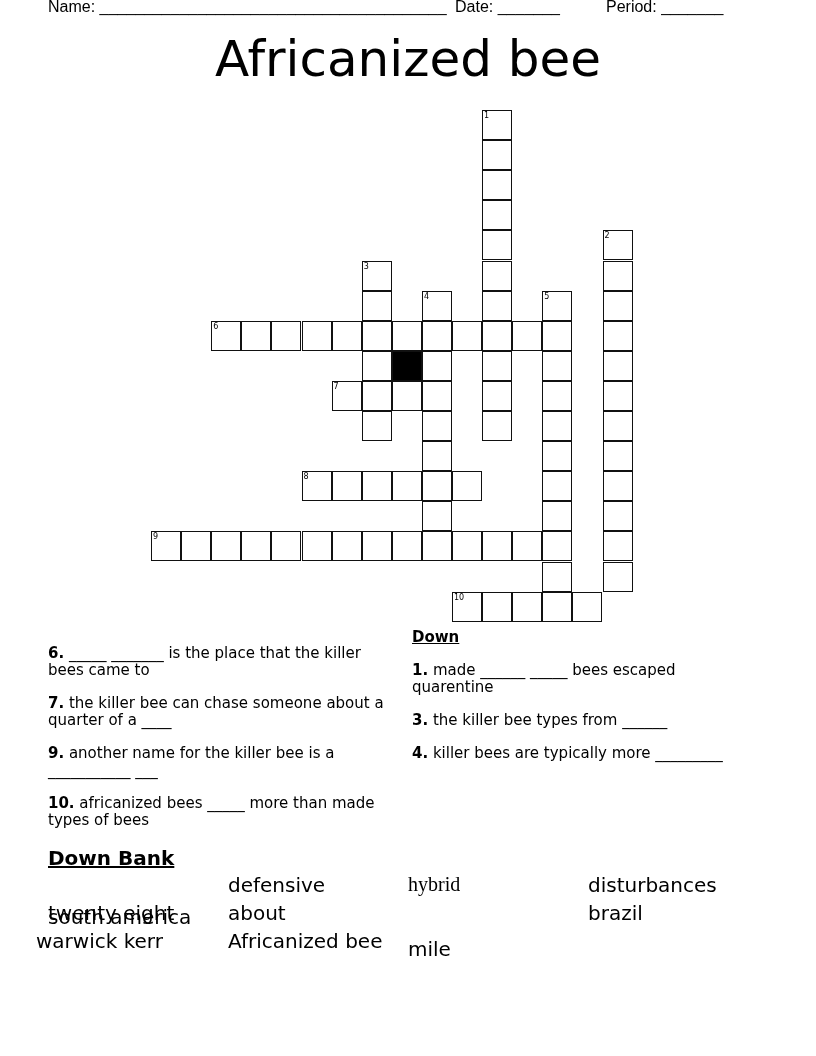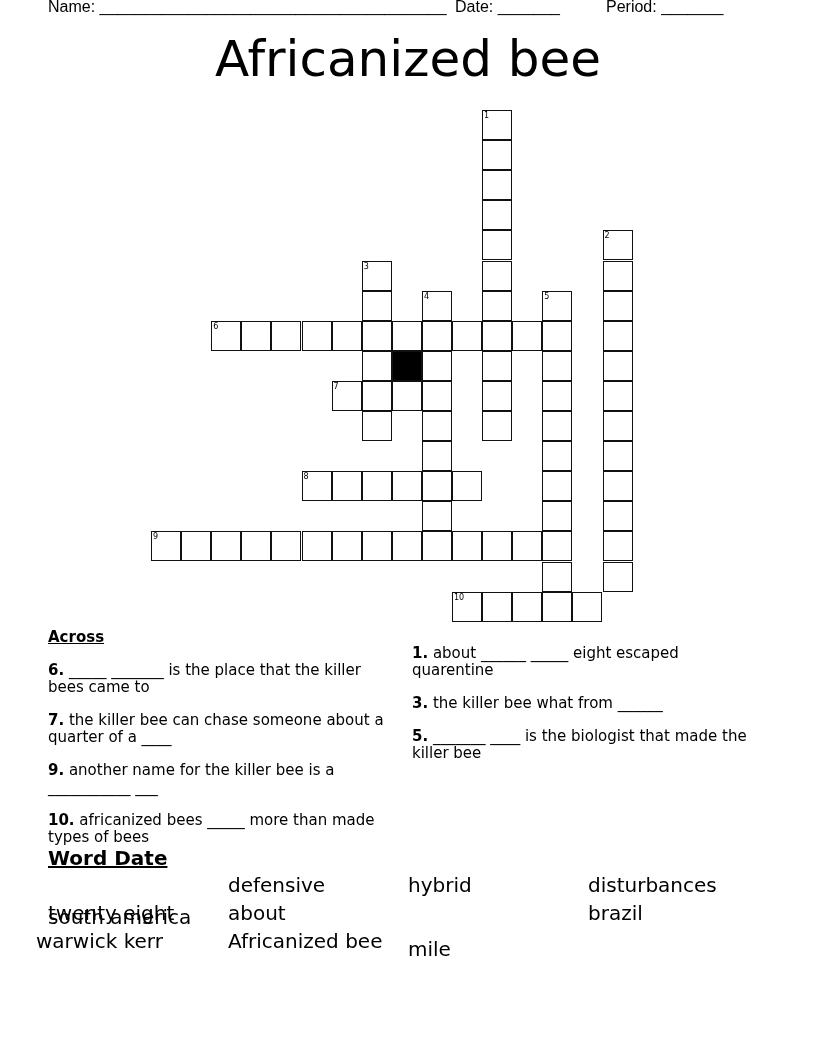--- a/index.html
+++ b/index.html
@@ -127,42 +127,42 @@
     <div class="cell" style="left: 301px; top: 481.6px;">
       <span class="num">10</span>
     </div>
     <div class="cell" style="left: 331.1px; top: 481.6px;"></div>
     <div class="cell" style="left: 361.2px; top: 481.6px;"></div>
     <div class="cell" style="left: 421.4px; top: 481.6px;"></div>
     <div class="cell black" style="left: 240.8px; top: 240.8px;"></div>
   </div>
 
 <div class="clues" style="left:48px; width:345px;">
-  <h3>Across</h3>
   <div id="across-list">
       <div class="clue"><b>6.</b><span> _____ _______ is the place that the killer bees came to</span></div>
       <div class="clue"><b>7.</b><span> the killer bee can chase someone about a quarter of a ____</span></div>
       <div class="clue"><b>9.</b><span> another name for the killer bee is a ___________ ___</span></div>
       <div class="clue"><b>10.</b><span> africanized bees _____ more than made types of bees</span></div>
     </div>
 </div>
 
 <div class="clues" style="left:412px; width:345px;">
+  <h3>Down</h3>
   <div id="down-list">
-      <div class="clue"><b>1.</b><span> about ______ _____ eight escaped quarentine</span></div>
-      <div class="clue"><b>3.</b><span> the killer bee what from ______</span></div>
-      <div class="clue"><b>5.</b><span> _______ ____ is the biologist that made the killer bee</span></div>
+      <div class="clue"><b>1.</b><span> made ______ _____ bees escaped quarentine</span></div>
+      <div class="clue"><b>3.</b><span> the killer bee types from ______</span></div>
+      <div class="clue"><b>4.</b><span> killer bees are typically more _________</span></div>
     </div>
 </div>
 
-<div class="wb-title">Word Date</div>
+<div class="wb-title">Down Bank</div>
 <div id="word-bank">
     <div class="wb" style="left: 48px; top: 873px; margin-top: 32px;">south america</div>
     <div class="wb" style="left: 228px; top: 873px;">defensive</div>
-    <div class="wb" style="left: 408px; top: 873px;">hybrid</div>
+    <div class="wb" style="left: 408px; top: 873px; font-family: Liberation Serif, serif;">hybrid</div>
     <div class="wb" style="left: 588px; top: 873px;">disturbances</div>
     <div class="wb" style="left: 48px; top: 901px;">twenty eight</div>
     <div class="wb" style="left: 228px; top: 901px;">about</div>
     <div class="wb" style="left: 408px; top: 937px;">mile</div>
     <div class="wb" style="left: 588px; top: 901px;">brazil</div>
     <div class="wb" style="left: 36px; top: 929px;">warwick kerr</div>
     <div class="wb" style="left: 228px; top: 929px;">Africanized bee</div>
   </div>
 
 </body></html>

